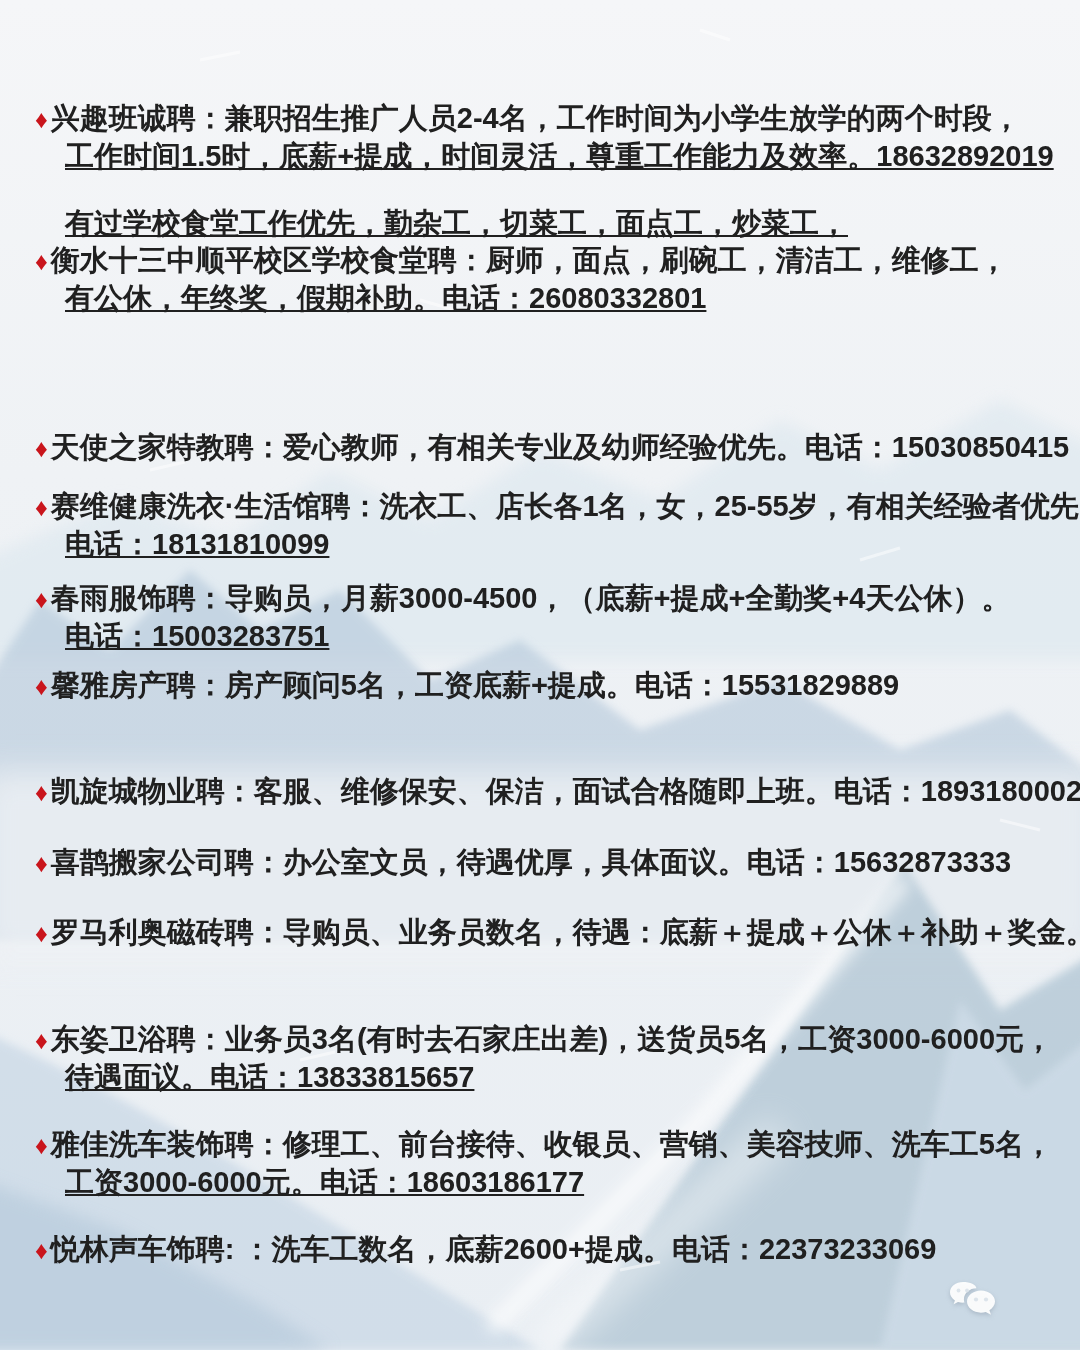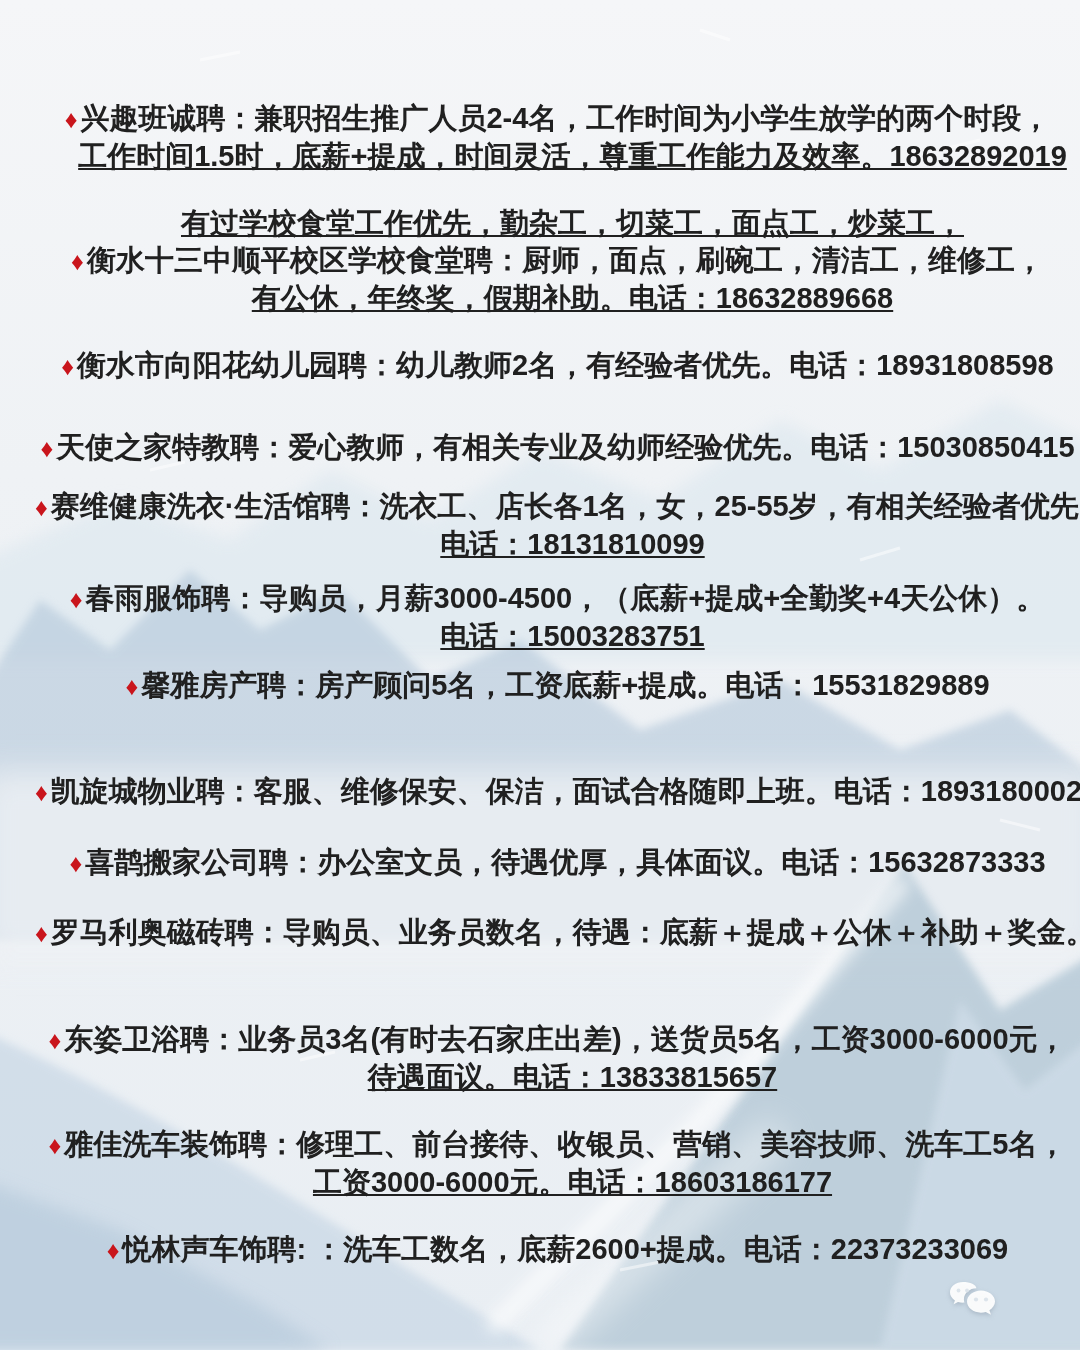--- a/index.html
+++ b/index.html
@@ -11,21 +11,21 @@
     background: linear-gradient(180deg, #f5f6f8 0%, #eff2f5 35%, #e9eef3 100%);
     font-family: "Liberation Sans", "DejaVu Sans", sans-serif;
   }
   .bg {
     position: absolute;
     inset: 0;
     width: 100%;
     height: 100%;
     display: block;
   }
-  .content { position: absolute; inset: 0; text-align: center; }
+  .content { position: absolute; inset: 0; }
   .listing {
     position: absolute;
     left: 35px;
     right: 0;
   }
   .line {
     white-space: nowrap;
     font-size: 29px;
     line-height: 37px;
     font-weight: 700;
@@ -104,26 +104,23 @@
   <main class="content">
 
     <section class="listing" style="top:100px">
       <div class="line"><span class="bullet">♦</span><span>兴趣班诚聘：兼职招生推广人员2-4名，工作时间为小学生放学的两个时段，</span></div>
       <div class="line cont">工作时间1.5时，底薪+提成，时间灵活，尊重工作能力及效率。18632892019</div>
     </section>
 
     <section class="listing" style="top:205px">
       <div class="line cont">有过学校食堂工作优先，勤杂工，切菜工，面点工，炒菜工，</div>
       <div class="line"><span class="bullet">♦</span><span>衡水十三中顺平校区学校食堂聘：厨师，面点，刷碗工，清洁工，维修工，</span></div>
-      <div class="line cont">有公休，年终奖，假期补助。电话：18632889668</div>
+      <div class="line cont">有公休，年终奖，假期补助。电话：26080332801</div>
     </section>
 
-    <section class="listing" style="top:347px">
-      <div class="line"><span class="bullet">♦</span><span>衡水市向阳花幼儿园聘：幼儿教师2名，有经验者优先。电话：18931808598</span></div>
-    </section>
 
     <section class="listing" style="top:429px">
       <div class="line"><span class="bullet">♦</span><span>天使之家特教聘：爱心教师，有相关专业及幼师经验优先。电话：15030850415</span></div>
     </section>
 
     <section class="listing" style="top:488px">
       <div class="line"><span class="bullet">♦</span><span>赛维健康洗衣·生活馆聘：洗衣工、店长各1名，女，25-55岁，有相关经验者优先。</span></div>
       <div class="line cont">电话：18131810099</div>
     </section>
 

